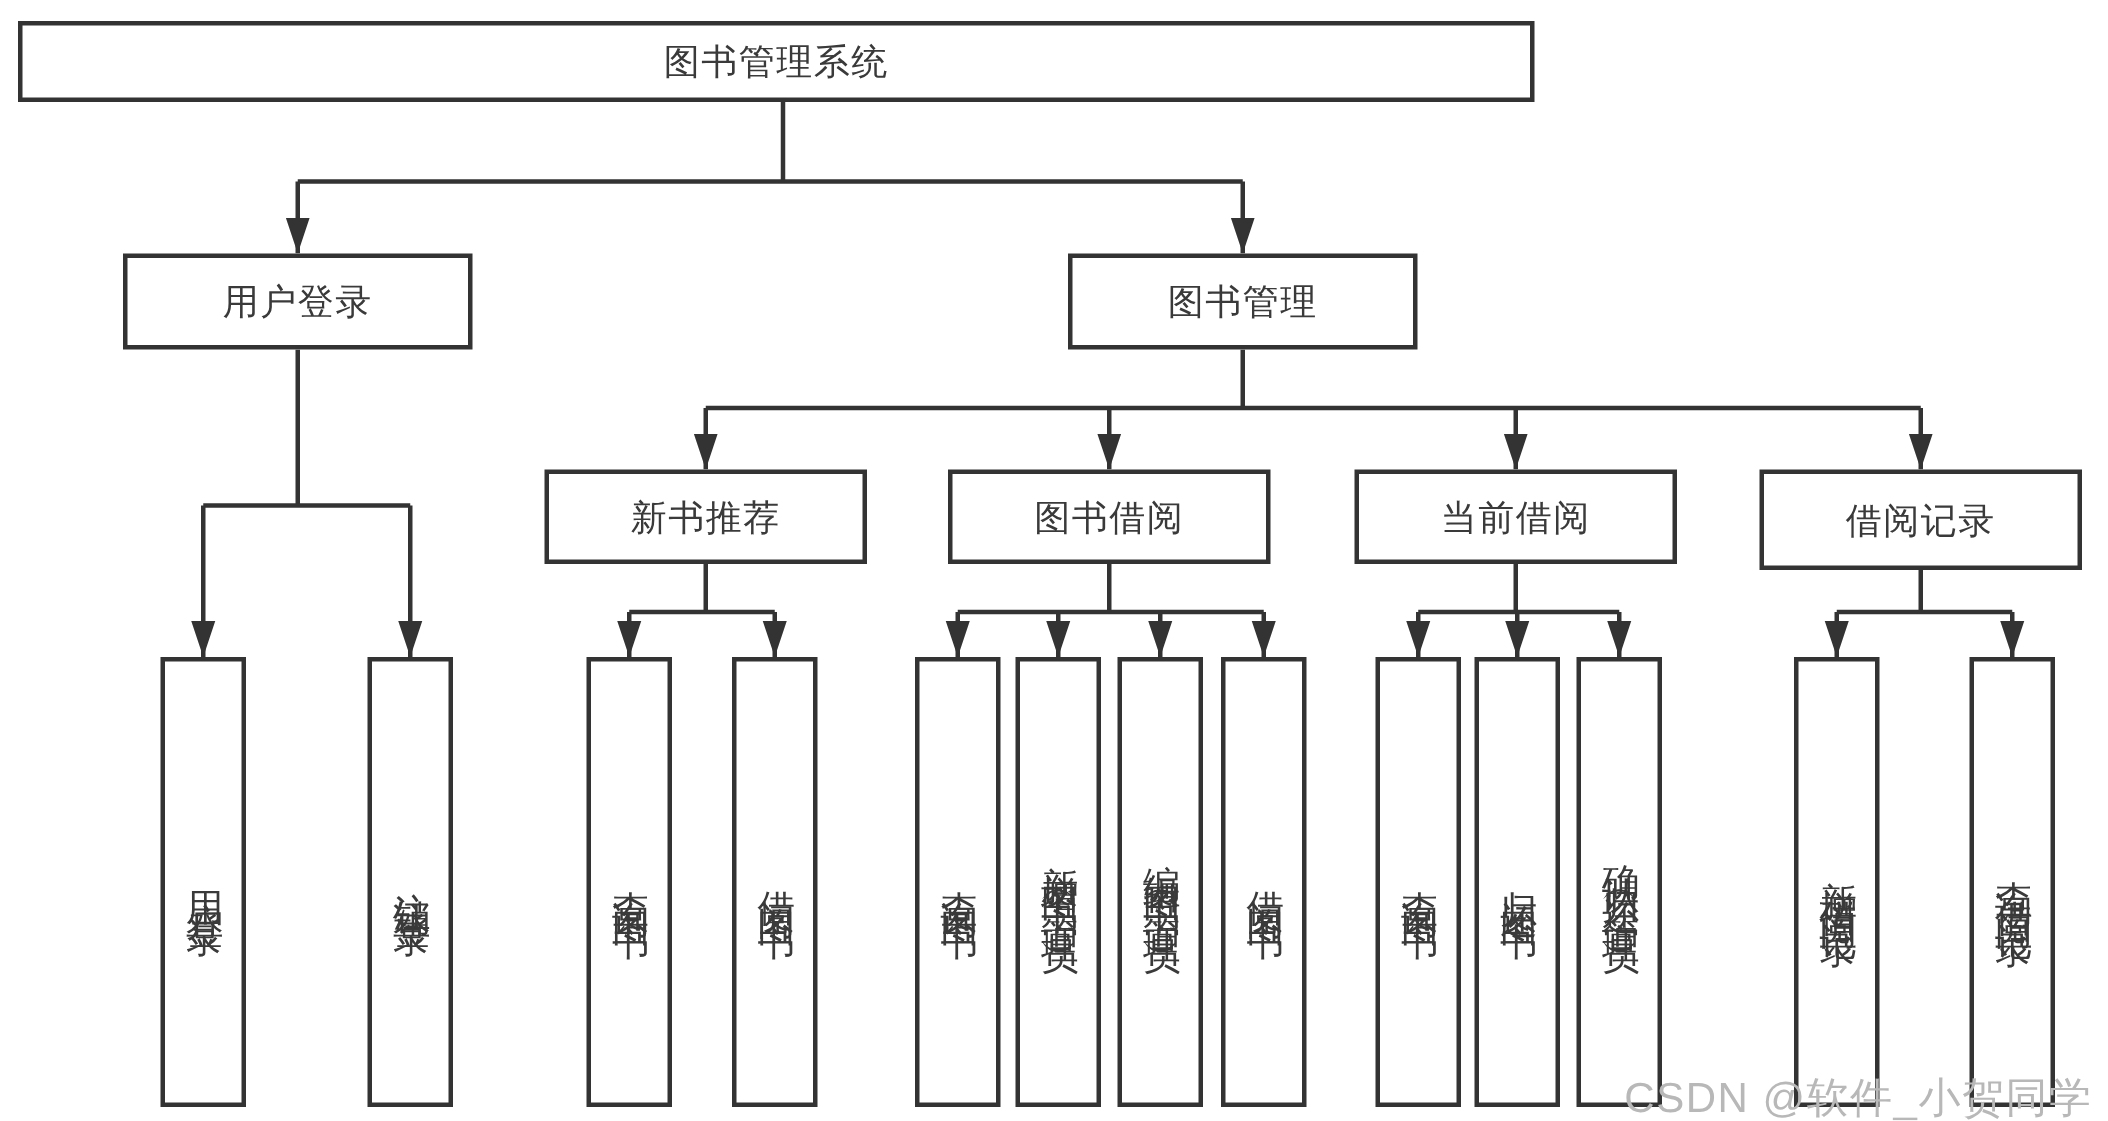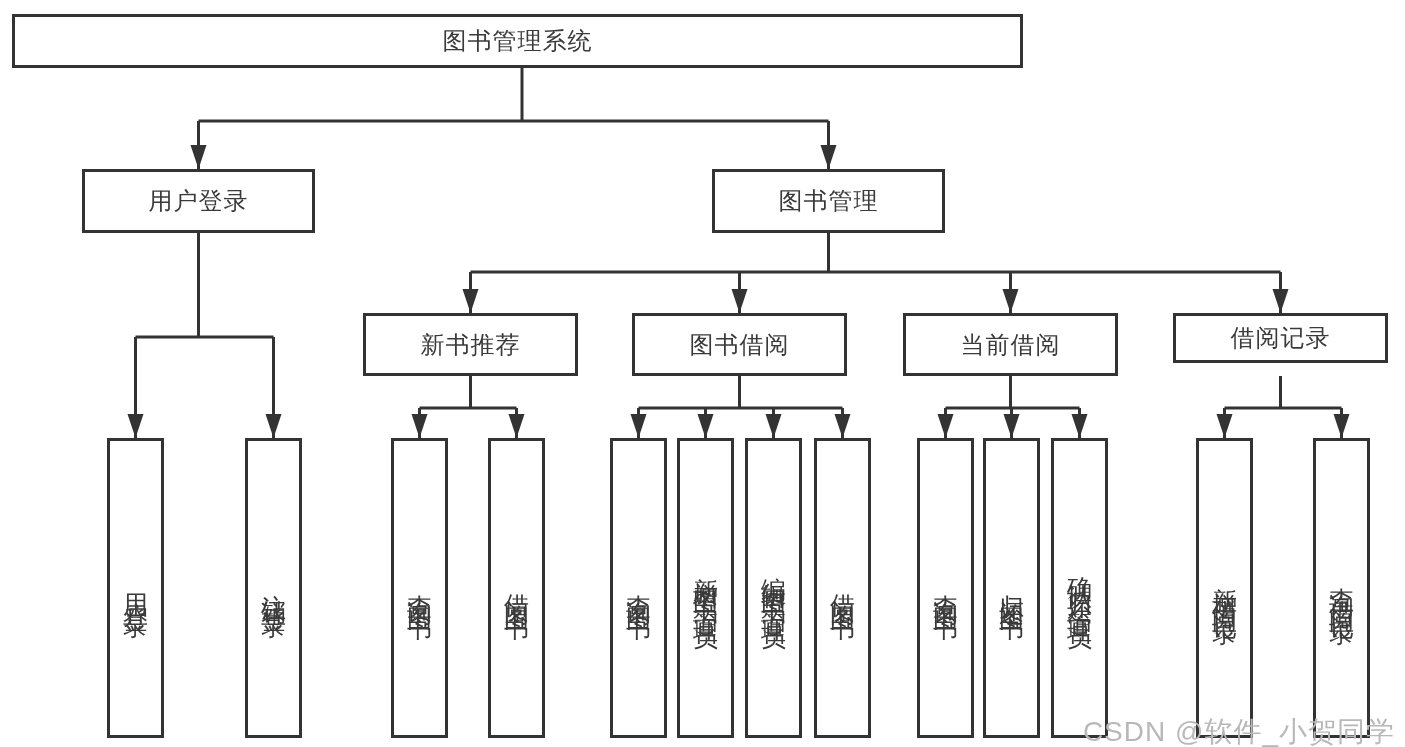--- a/index.html
+++ b/index.html
@@ -18,21 +18,21 @@
     writing-mode:vertical-rl; text-orientation:mixed;
     letter-spacing:7px; line-height:1; white-space:nowrap;
   }
   
   .n-root   { left:12px;  top:14px;  width:1011px; height:54px; }
   .n-login  { left:82px;  top:169px; width:233px;  height:64px; }
   .n-mgmt   { left:712px; top:169px; width:233px;  height:64px; }
   .n-newrec { left:363px; top:313px; width:215px;  height:63px; }
   .n-borrow { left:632px; top:313px; width:215px;  height:63px; }
   .n-cur    { left:903px; top:313px; width:215px;  height:63px; }
-  .n-rec    { left:1173px;top:313px; width:215px;  height:50px; }
+  .n-rec    { left:1173px;top:313px; width:215px;  height:67px; }
   
   .leaf { top:438px; width:57px; height:300px; }
   .l-1  { left:107px;  }
   .l-2  { left:245px;  }
   .l-3  { left:391px;  }
   .l-4  { left:488px;  }
   .l-5  { left:610px;  }
   .l-6  { left:677px;  }
   .l-7  { left:745px;  }
   .l-8  { left:814px;  }

